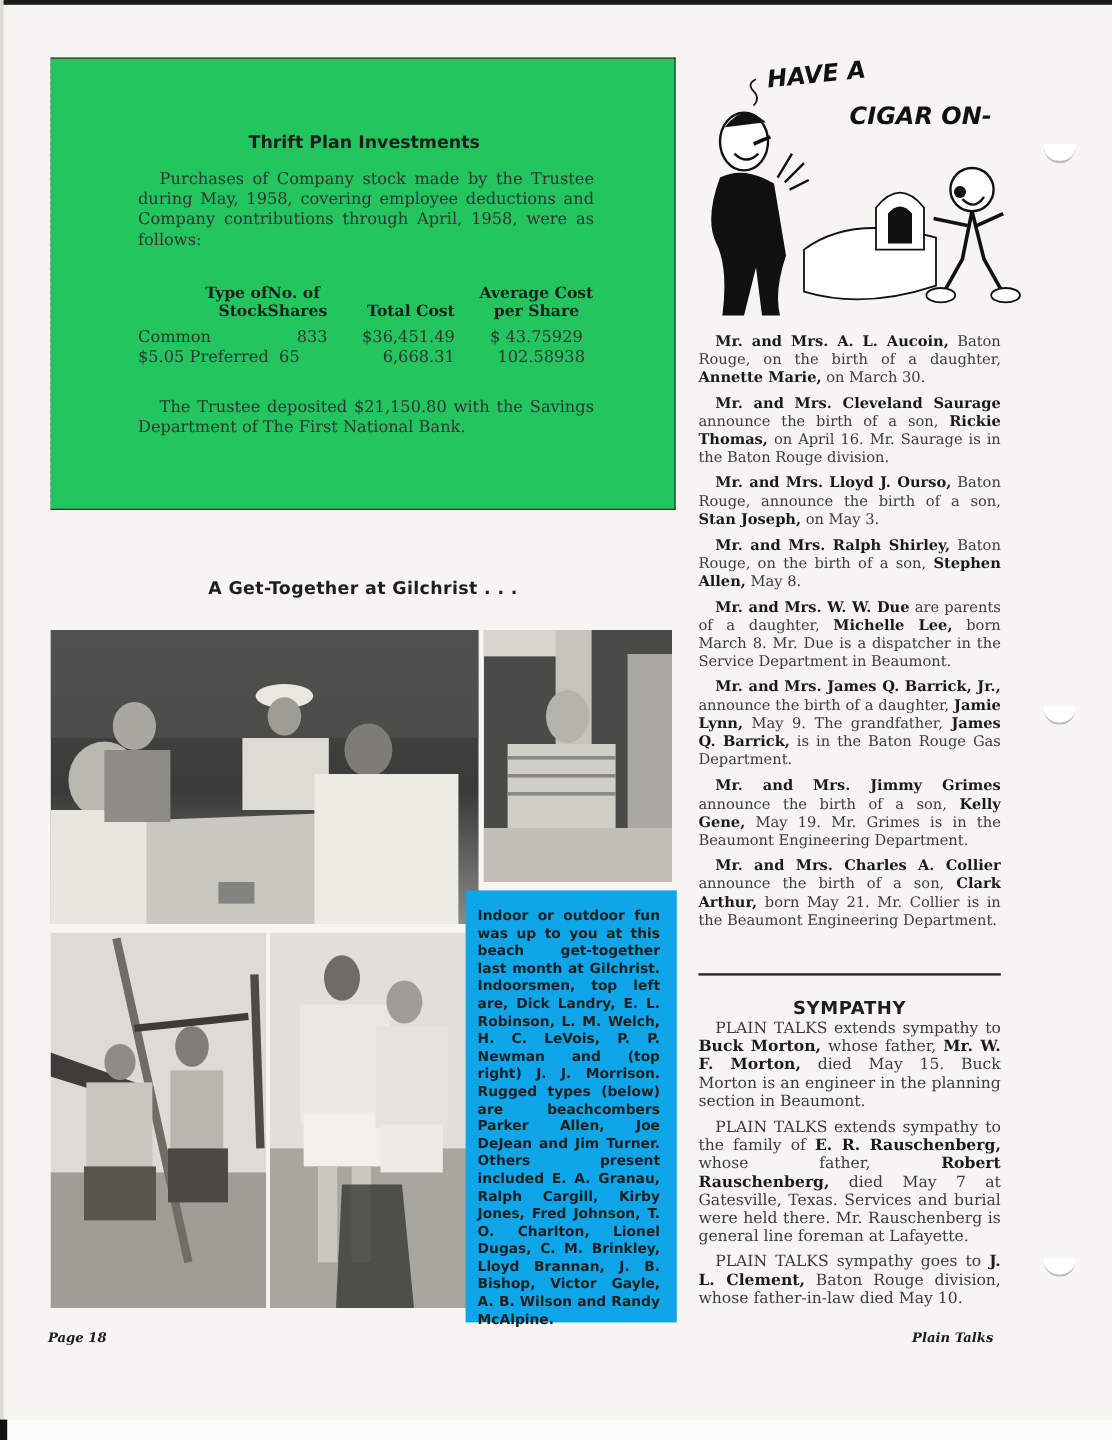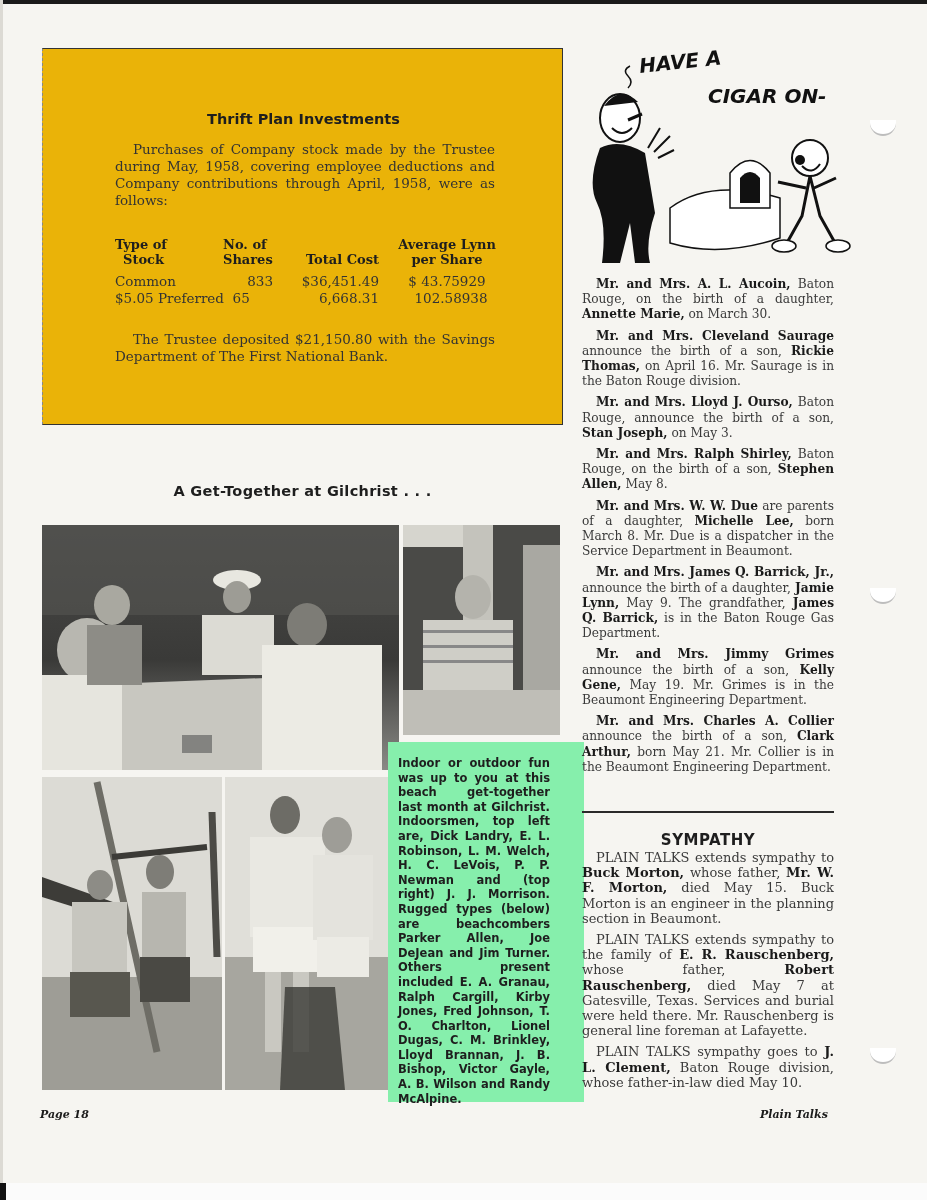--- a/index.html
+++ b/index.html
@@ -13,38 +13,37 @@
   .bottombar { position: absolute; left: 0; top: 1183px; width: 927px; height: 17px; background: #fbfbfb; }
   .bottombar::before { content: ""; position: absolute; left: 0; top: 0; width: 6px; height: 17px; background: #111; }
   .leftedge { position: absolute; left: 0; top: 0; width: 3px; height: 1200px; background: #dcdad4; }
 
   .hole { position: absolute; left: 870px; width: 26px; height: 14px; border-bottom: 2px solid #bdbdbd; border-radius: 0 0 14px 14px; background: #ffffff; }
 
   
   .thrift-box {
     position: absolute; left: 42px; top: 48px; width: 521px; height: 377px;
     border: 1.5px solid #333; border-left: 1px dashed #888; box-sizing: border-box;
-    background: #eab308;
+    background: #22c55e;
   }
   .sans-head { font-family: "DejaVu Sans", "Liberation Sans", sans-serif; font-weight: bold; color: #1e1e1e; }
   .thrift-title { position: absolute; left: 0; top: 62px; width: 521px; text-align: center; font-size: 14.5px; }
   .thrift-intro { position: absolute; left: 72px; top: 92px; width: 380px; font-size: 13.5px; line-height: 17px; text-align: justify; text-indent: 18px; color: #333; }
   .thrift-table { position: absolute; left: 72px; top: 188px; width: 390px; border-collapse: collapse; font-size: 13.5px; color: #333; }
   .thrift-table th { font-weight: bold; font-size: 13px; line-height: 15px; vertical-align: bottom; padding: 0 0 6px 0; color: #1e1e1e; }
   .thrift-table td { padding: 0; line-height: 17px; }
   .thrift-note { position: absolute; left: 72px; top: 282px; width: 380px; font-size: 13.5px; line-height: 17px; text-align: justify; text-indent: 18px; color: #333; }
 
   
   .gil-title { position: absolute; left: 42px; top: 483px; width: 521px; text-align: center; font-size: 14.5px; letter-spacing: 0.3px; }
   .photo { position: absolute; overflow: hidden; }
   .photo svg { display: block; }
   .caption {
     position: absolute; left: 388px; top: 742px; width: 176px; height: 360px;
-    background: #86efac;
-    padding-left: 20px;
+    background: #0ea5e9;
   }
   .caption-text {
     position: absolute; left: 10px; top: 14px; width: 152px;
     font-family: "DejaVu Sans", "Liberation Sans", sans-serif; font-size: 11.5px; line-height: 14.6px;
     text-align: justify; color: #1e1e1e; font-weight: bold;
   }
 
   
   .cartoon { position: absolute; left: 590px; top: 48px; width: 265px; height: 225px; }
   .births { position: absolute; left: 582px; top: 277px; width: 252px; }
@@ -68,33 +67,33 @@
 <div class="hole" style="top:120px"></div>
 <div class="hole" style="top:588px"></div>
 <div class="hole" style="top:1048px"></div>
 
 <section class="thrift-box">
   <div class="thrift-title sans-head">Thrift Plan Investments</div>
   <p class="thrift-intro" style="margin:0">Purchases of Company stock made by the Trustee during May, 1958, covering employee deductions and Company contributions through April, 1958, were as follows:</p>
   <table class="thrift-table">
     <thead>
       <tr>
-        <th style="text-align:left;width:108px">
+        <th style="text-align:right;width:108px">
           <span>Type of</span><br>
           <span style="padding-left:8px">Stock</span>
         </th>
         <th style="text-align:left;width:64px">
           <span>No. of</span><br>
           <span>Shares</span>
         </th>
         <th style="text-align:right;width:92px;padding-right:10px">
           <span>Total Cost</span>
         </th>
         <th style="text-align:center">
-          <span>Average Lynn</span><br>
+          <span>Average Cost</span><br>
           <span>per Share</span>
         </th>
       </tr>
     </thead>
     <tbody>
       <tr>
         <td>Common</td>
         <td style="text-align:right;padding-right:14px">833</td>
         <td style="text-align:right;padding-right:10px">$36,451.49</td>
         <td style="text-align:center">$ 43.75929</td>

